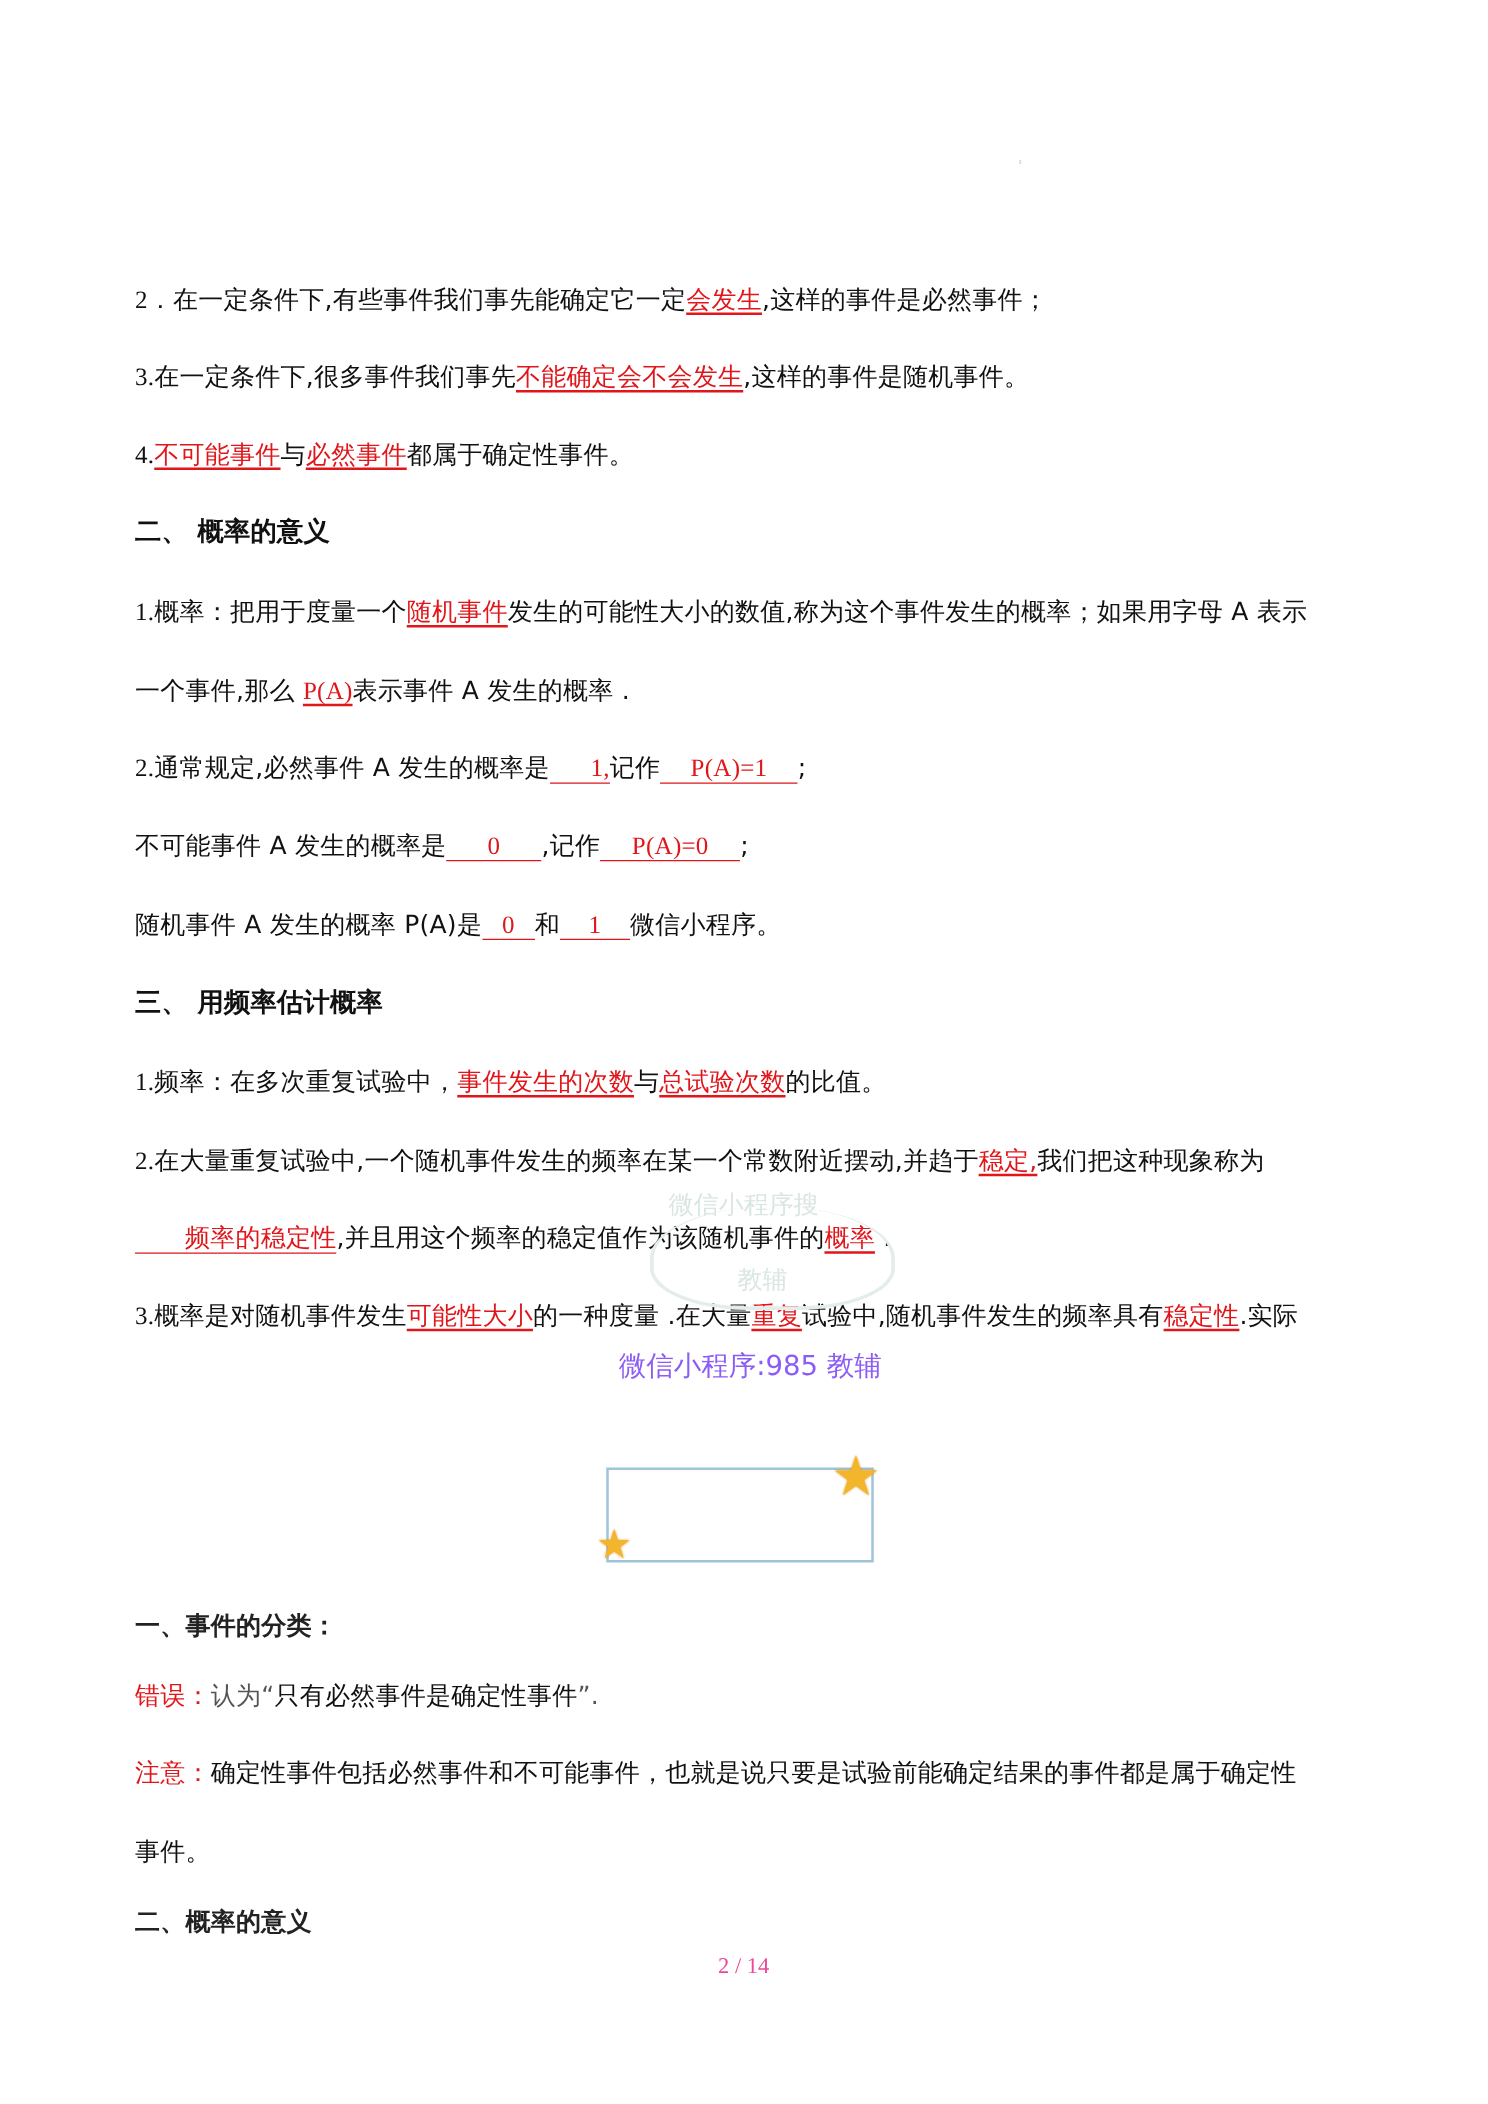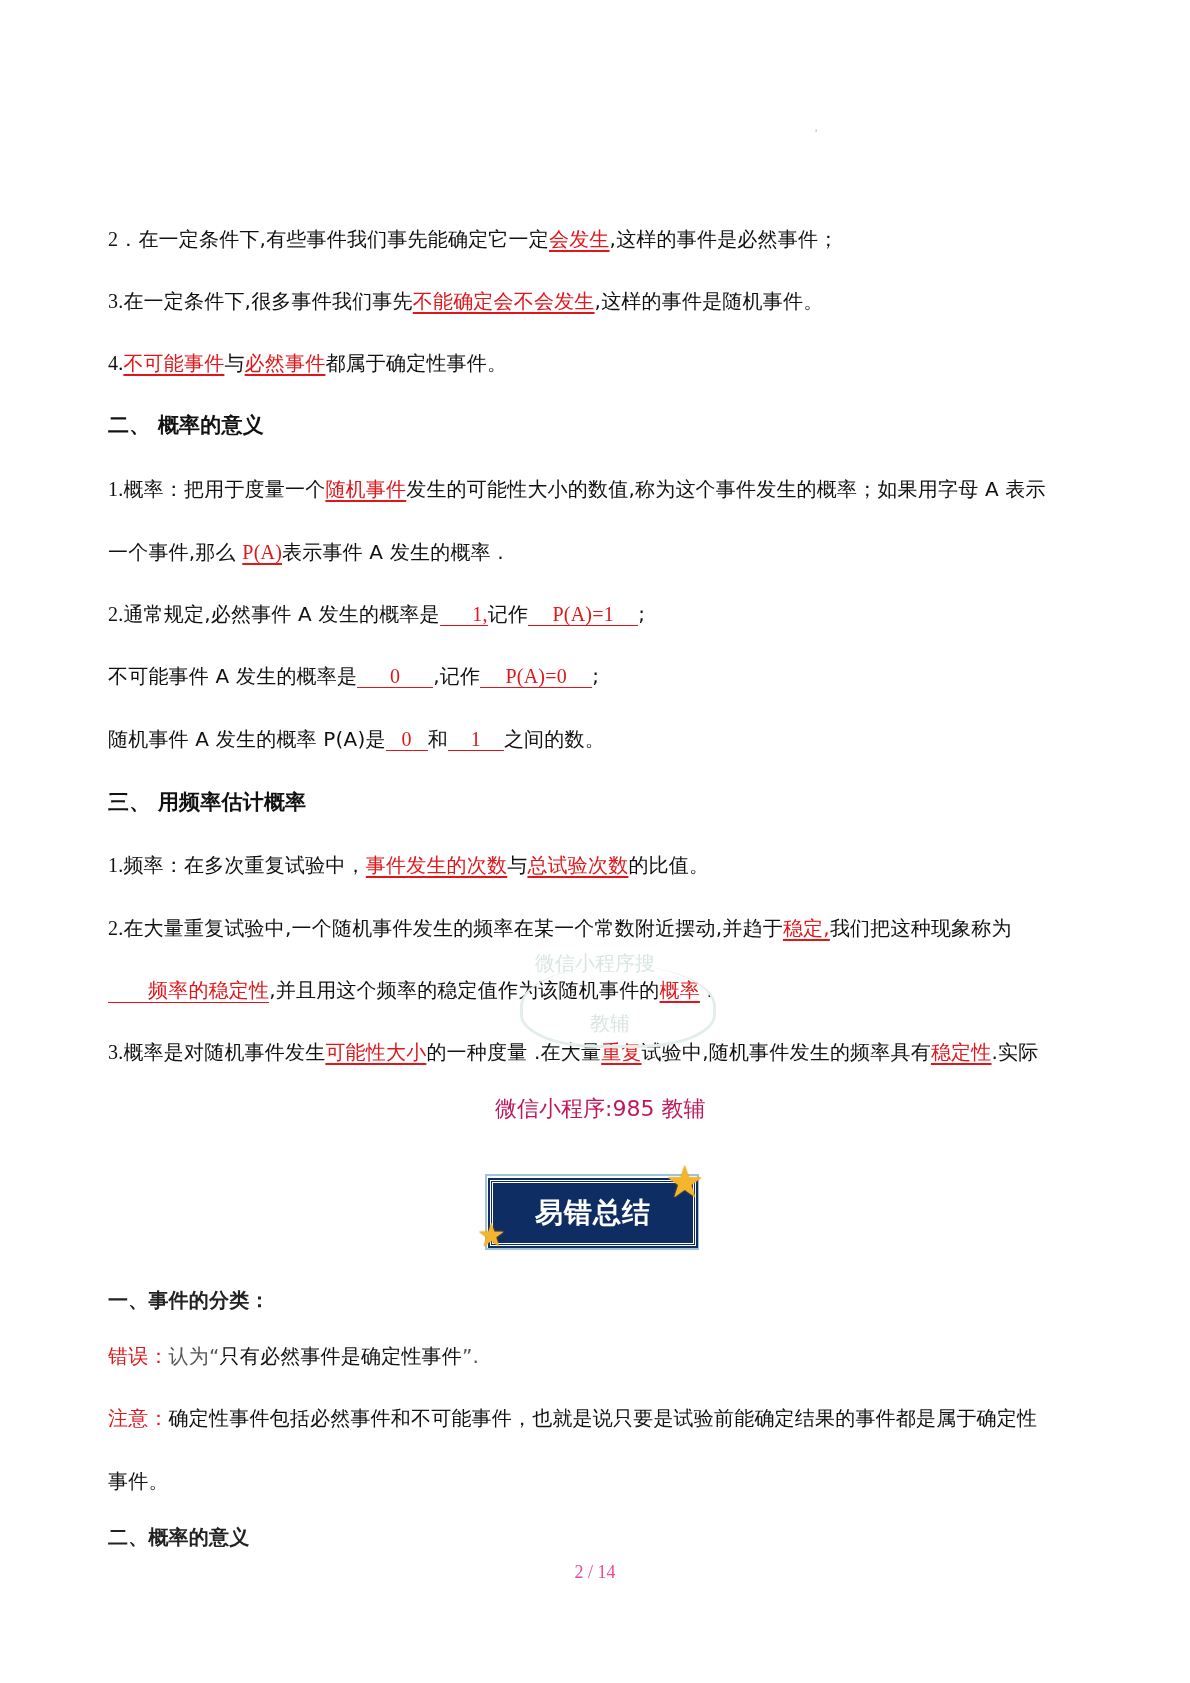--- a/index.html
+++ b/index.html
@@ -10,21 +10,21 @@
   .num { font-family: "Liberation Serif", serif; font-size: 20px; }
   .red { color: #e0161b; }
   .u { text-decoration: underline; text-decoration-color: #e0161b; text-underline-offset: 4px; }
   .blank { display: inline-block; border-bottom: 1.5px solid #e0161b; color: #e0161b; text-align: center;
            font-family: "Liberation Serif", serif; line-height: 22px; }
   .h { font-weight: bold; font-size: 21px; }
   .h2 { font-weight: bold; font-size: 20px; color: #222; }
   .gray { color: #555; }
   .mark { position: absolute; left: 815px; top: 128px; font-size: 6px; color: #999; }
   .wm { position: absolute; color: #d9e6e2; font-size: 20px; pointer-events: none; }
-  .wm-big { position: absolute; color: #be185d; font-size: 22px; pointer-events: none; margin-top: 16px; }
+  .wm-big { position: absolute; color: #8b5cf6; font-size: 22px; pointer-events: none; }
   .wm-logo { position: absolute; left: 520px; top: 965px; width: 190px; height: 80px; border: 3px solid #e3eeea;
              border-radius: 50% 50% 40% 40%; border-top: none; pointer-events: none; }
   .banner { position: absolute; left: 485px; top: 1168px; width: 215px; height: 80px; }
   .banner-outer { position: absolute; left: 0; top: 6px; width: 210px; height: 72px;
                   border: 2px solid #9fc3d8; background: #fff; }
   .banner-inner { position: absolute; left: 5px; top: 12px; width: 200px; height: 60px;
                   background: #0e2d63; border: 3px double #ffffff; box-shadow: 0 0 0 2px #0e2d63; }
   .banner-text { position: absolute; left: 0; top: 0; width: 200px; height: 60px; line-height: 60px;
                  text-align: center; color: #ffffff; font-weight: bold; font-size: 28px; letter-spacing: 1px; }
   .star { position: absolute; color: #f2b52b; text-shadow: 0 0 2px #e08b00; }
@@ -61,21 +61,21 @@
 
   <div class="line" style="top:600px">
     <span class="num">2.</span><span>通常规定,必然事件 A 发生的概率是</span><span class="blank" style="width:48px;text-align:right">1,</span><span>记作</span><span class="blank" style="width:110px">P(A)=1</span><span>;</span>
   </div>
 
   <div class="line" style="top:662px">
     <span>不可能事件 A 发生的概率是</span><span class="blank" style="width:76px">0</span><span>,记作</span><span class="blank" style="width:112px">P(A)=0</span><span>;</span>
   </div>
 
   <div class="line" style="top:725px">
-    <span>随机事件 A 发生的概率 P(A)是</span><span class="blank" style="width:42px">0</span><span>和</span><span class="blank" style="width:56px">1</span><span>之间的数。</span>
+    <span>随机事件 A 发生的概率 P(A)是</span><span class="blank" style="width:42px">0</span><span>和</span><span class="blank" style="width:56px">1</span><span>微信小程序。</span>
   </div>
 
   <div class="line h" style="top:788px">三、 用频率估计概率</div>
 
   <div class="line" style="top:851px">
     <span class="num">1.</span><span>频率：在多次重复试验中，</span><span class="red u">事件发生的次数</span><span>与</span><span class="red u">总试验次数</span><span>的比值。</span>
   </div>
 
   <div class="line" style="top:914px">
     <span class="num">2.</span><span>在大量重复试验中,一个随机事件发生的频率在某一个常数附近摆动,并趋于</span><span class="red u">稳定,</span><span>我们把这种现象称为</span>
@@ -88,23 +88,20 @@
     <span class="num">3.</span><span>概率是对随机事件发生</span><span class="red u">可能性大小</span><span>的一种度量 .在大量</span><span class="red u">重复</span><span>试验中,随机事件发生的频率具有</span><span class="red u">稳定性</span><span>.实际</span>
   </div>
 
   <div class="wm" style="left:535px;top:950px">微信小程序搜</div>
   <div class="wm-logo"></div>
   <div class="wm" style="left:590px;top:1010px;font-size:20px">教辅</div>
   <div class="wm-big" style="left:495px;top:1078px">微信小程序:985 教辅</div>
 
   <div class="banner">
     <div class="banner-outer"></div>
-    <div class="banner-inner">
-      <div class="banner-text">易错总结</div>
-    </div>
     <div class="star star-big">★</div>
     <div class="star star-small">★</div>
   </div>
 
   <div class="line h2" style="top:1286px">一、事件的分类：</div>
 
   <div class="line" style="top:1404px">
     <span class="red">注意：</span><span>确定性事件包括必然事件和不可能事件，也就是说只要是试验前能确定结果的事件都是属于确定性</span>
   </div>
 

